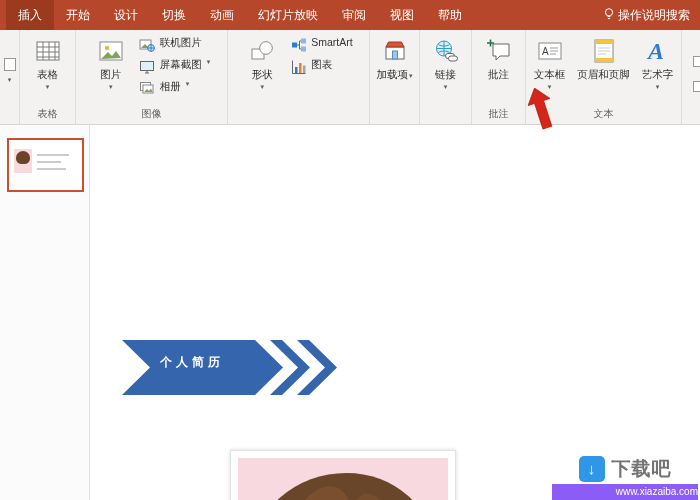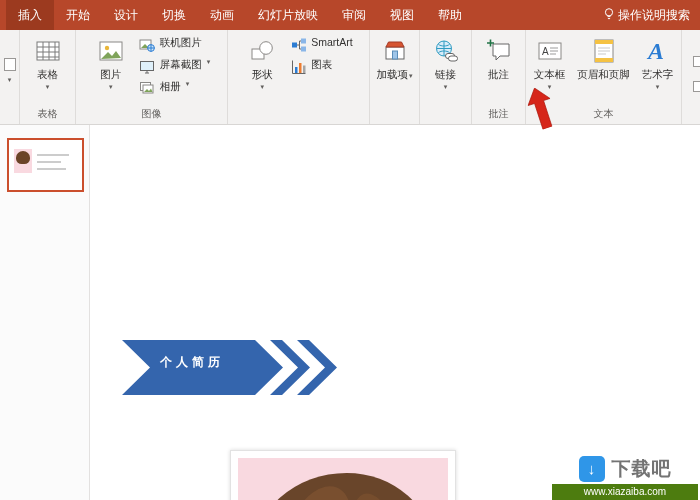--- a/index.html
+++ b/index.html
@@ -52,21 +52,21 @@
 .photo-inner{width:100%;height:100%;background:#f9d9e0;position:relative;overflow:hidden}
 .hair{position:absolute;left:15px;top:15px;width:180px;height:160px;background:#69452a;border-radius:52% 48% 46% 46%}
 .hair-hi{position:absolute;left:52px;top:26px;width:58px;height:95px;background:#8a5a33;border-radius:50%;transform:rotate(22deg);opacity:.5}
 .hair-hi2{position:absolute;left:118px;top:34px;width:40px;height:80px;background:#8a5a33;border-radius:50%;transform:rotate(-18deg);opacity:.4}
 
 
 .watermark{position:absolute;right:2px;bottom:0;width:146px;display:flex;flex-direction:column;align-items:center;z-index:5}
 .wm-row{display:flex;align-items:center;gap:7px;height:31px}
 .wm-logo{width:26px;height:26px;background:#2f96e8;border-radius:5px;color:#fff;font-size:15px;font-weight:bold;display:flex;align-items:center;justify-content:center}
 .wm-name{font-size:19px;font-weight:bold;color:#737373;letter-spacing:1px}
-.wm-url{width:100%;height:16px;background:#4d7c0f;color:#fff;font-size:10px;text-align:center;line-height:16px}
+.wm-url{width:100%;height:16px;background:#8b5cf6;color:#fff;font-size:10px;text-align:right;line-height:16px}
 
 
 .red-arrow{position:absolute;left:529px;top:87px;z-index:9;transform:rotate(-18deg)}
 </style>
 </head>
 <body>
 
 <div class="app">
 
   <div class="tabbar">

